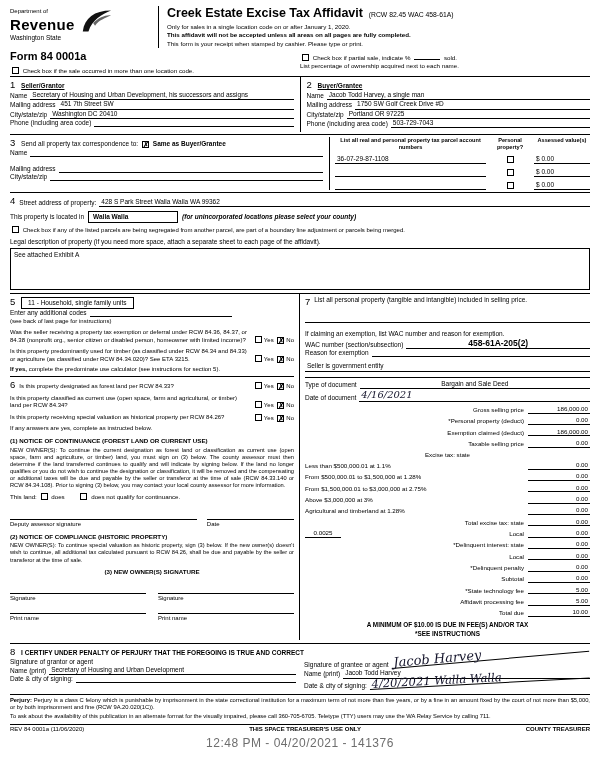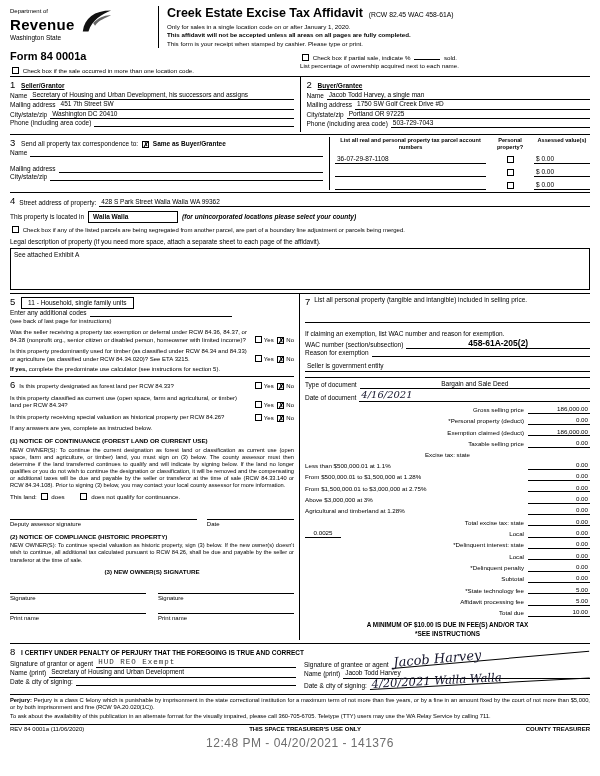--- a/index.html
+++ b/index.html
@@ -494,21 +494,20 @@
 
   <div class="sec8">
     <div>
       <span class="sec-num">8</span>
       <span class="bold">I CERTIFY UNDER PENALTY OF PERJURY THAT THE FOREGOING IS TRUE AND CORRECT</span>
     </div>
     <div class="s8-grid">
       <div class="s8-col">
         <div class="field">
           <span class="lbl">Signature of grantor or agent</span>
-          <span class="val mono">HUD REO Exempt</span>
         </div>
         <div class="field">
           <span class="lbl">Name (print)</span>
           <span class="val">Secretary of Housing and Urban Development</span>
         </div>
         <div class="field">
           <span class="lbl">Date &amp; city of signing:</span>
           <span class="val"></span>
         </div>
       </div>

